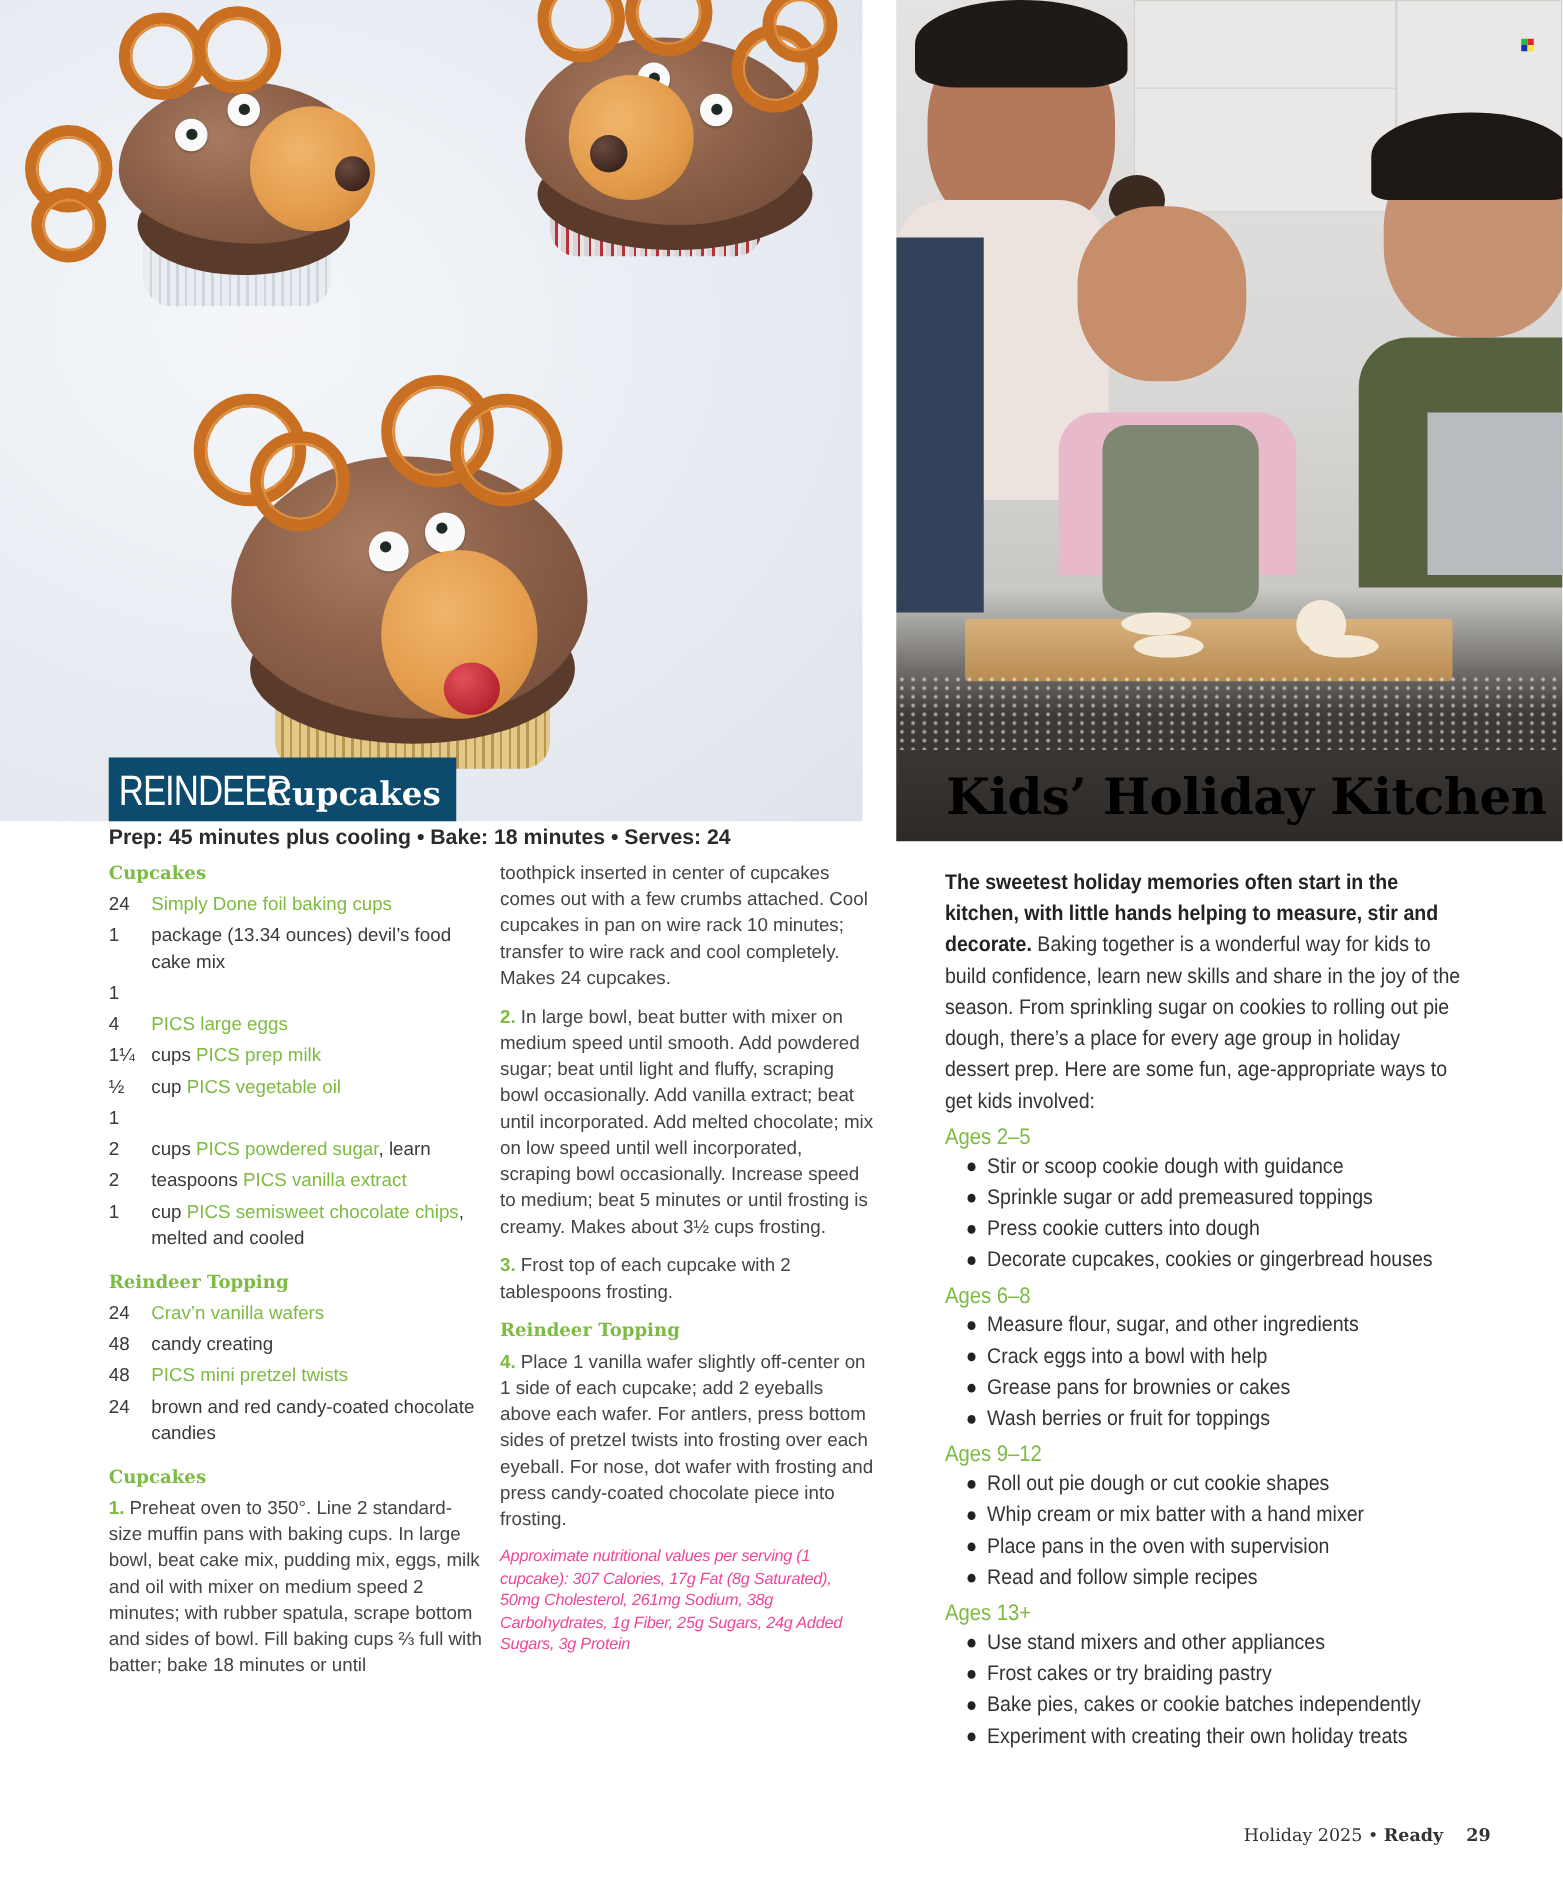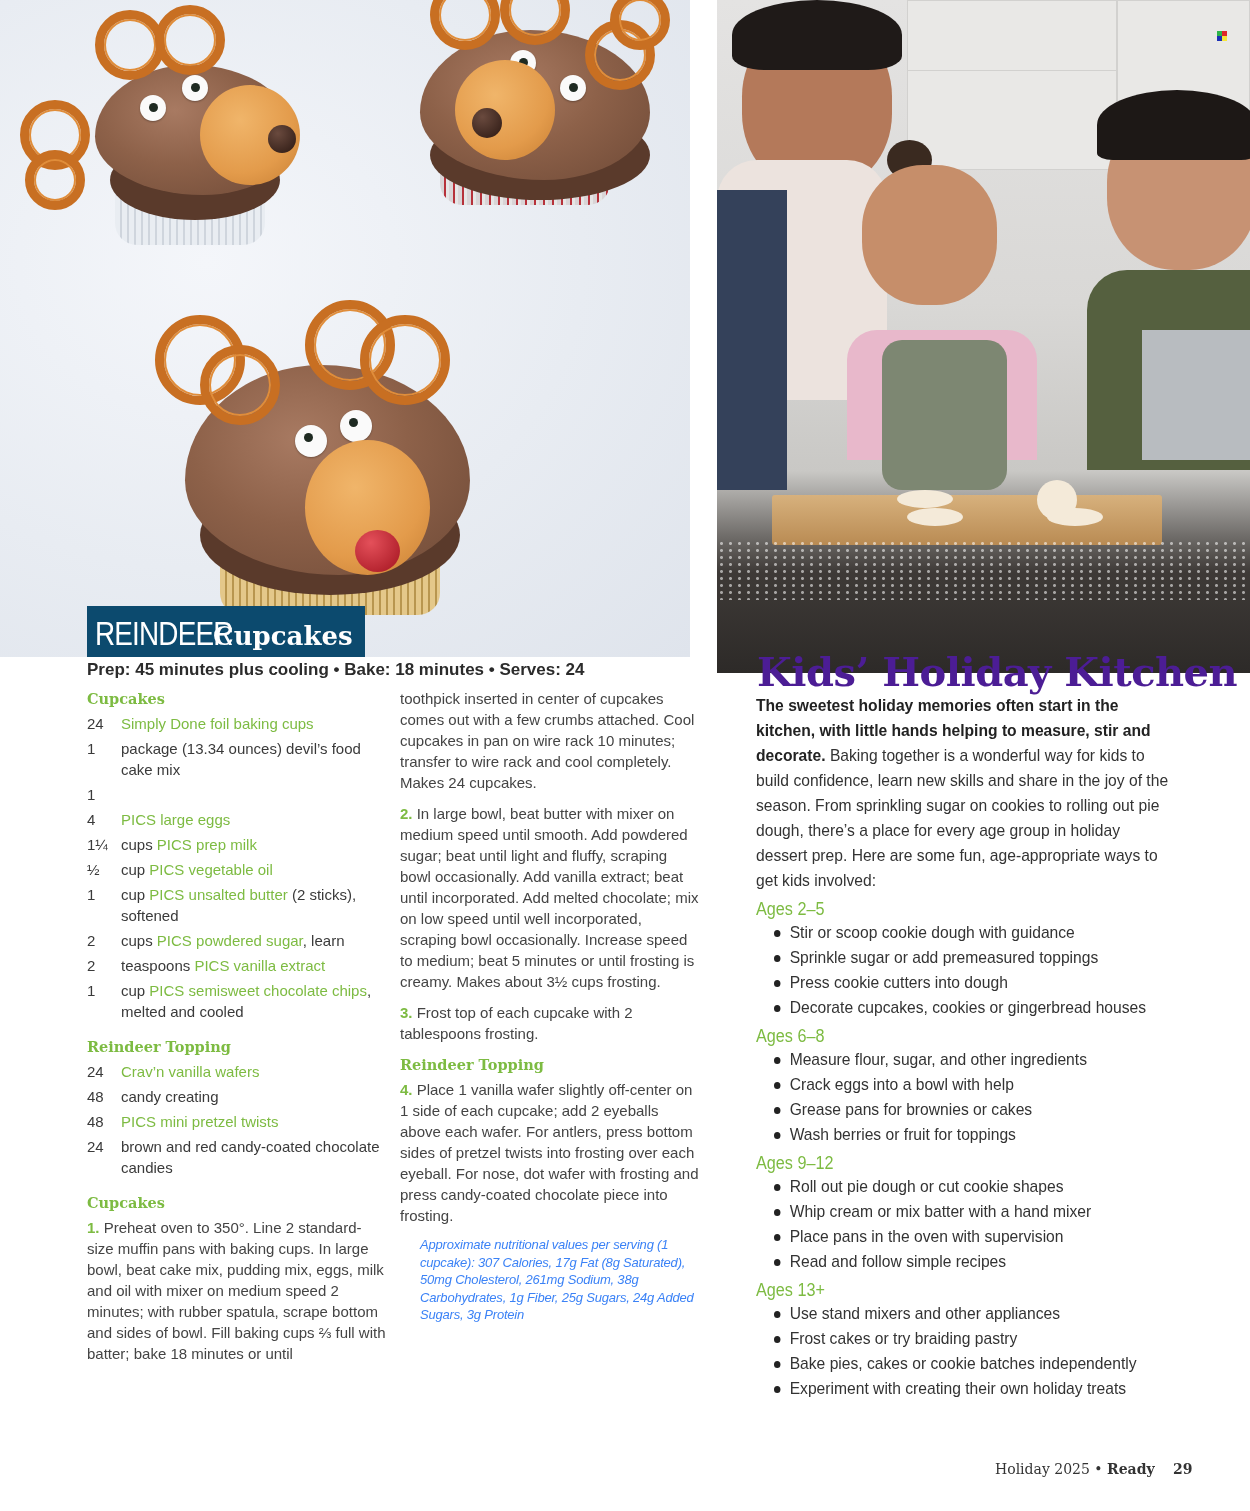--- a/index.html
+++ b/index.html
@@ -52,22 +52,22 @@
     overflow: hidden;
   }
   .cabinet { position: absolute; background: #e9e8e6; border: 1px solid #d2d1cf; }
   .person { position: absolute; }
   .board { position: absolute; left: 55px; top: 495px; width: 390px; height: 50px; background: linear-gradient(#d7b17d, #b98b53); border-radius: 3px; }
   .dough { position: absolute; width: 56px; height: 18px; border-radius: 50%; background: #f4ead9; }
   .flour { position: absolute; left: 0; top: 540px; width: 533px; height: 60px;
     background: radial-gradient(circle, rgba(255,255,255,.55) 1px, transparent 2px) 0 0/9px 7px; }
   .kitchen-title {
     position: absolute; left: 757px; top: 614px;
-    font-family: "DejaVu Serif", serif; font-weight: bold; font-size: 40px; color: #4c1d95;
-    letter-spacing: -0.5px; white-space: nowrap; margin-top: 34px;
+    font-family: "DejaVu Serif", serif; font-weight: bold; font-size: 40px; color: #000000;
+    letter-spacing: -0.5px; white-space: nowrap;
   }
   .corner-marker { position: absolute; left: 1217px; top: 31px; width: 10px; height: 10px; }
   .corner-marker span { position: absolute; width: 5px; height: 5px; }
 
   
   .recipe-meta {
     position: absolute; left: 87px; top: 660px; font-size: 17px; font-weight: bold; color: #2b2b2b; white-space: nowrap;
   }
   .col { position: absolute; font-size: 15px; line-height: 21px; color: #3a3a3a; }
   .col-1 { left: 87px; top: 688px; width: 300px; }
@@ -77,21 +77,21 @@
   .sec-head { font-family: "DejaVu Serif", serif; font-weight: bold; font-size: 14.5px; color: #7dbb42; margin: 0 0 4px 0; }
   .ing { display: flex; margin-bottom: 4px; }
   .ing-qty { width: 34px; flex: none; color: #3a3a3a; }
   .ing-txt { flex: 1; }
   .g { color: #7dbb42; font-weight: normal; }
   .sec-gap { height: 10px; }
 
   .step { margin-bottom: 10px; color: #444; }
   .step-num { color: #7dbb42; font-weight: bold; }
 
-  .nutrition { font-style: italic; font-size: 13px; line-height: 17.5px; color: #3b82f6; margin-top: 10px; letter-spacing: -0.2px; margin-left: 20px; }
+  .nutrition { font-style: italic; font-size: 13px; line-height: 17.5px; color: #ec4899; margin-top: 10px; letter-spacing: -0.2px; }
 
   .intro { font-family: "Liberation Sans", sans-serif; font-size: 17px; line-height: 25px; color: #333; transform: scaleX(0.92); transform-origin: left; width: 456px; }
   .intro b { color: #222; }
   .age-head { font-size: 18px; color: #7dbb42; margin-top: 6px; transform: scaleX(0.9); transform-origin: left; }
   .age-list { list-style: none; margin-left: 18px; }
   .age-list li { font-size: 17px; line-height: 25px; color: #333; position: relative; padding-left: 17px; transform: scaleX(0.92); transform-origin: left; white-space: nowrap; }
   .age-list li::before { content: ""; position: absolute; left: 0; top: 10px; width: 7px; height: 7px; border-radius: 50%; background: #222; }
 
   .footer { position: absolute; left: 995px; top: 1461px; font-family: "DejaVu Serif", serif; font-size: 14px; color: #333; white-space: nowrap; }
   .footer b { font-weight: bold; }
@@ -215,21 +215,20 @@
       <div class="ing">
         <span class="ing-qty">1¼</span>
         <span class="ing-txt"><span>cups </span><span class="g">PICS prep milk</span><span></span></span>
       </div>
       <div class="ing">
         <span class="ing-qty">½</span>
         <span class="ing-txt"><span>cup </span><span class="g">PICS vegetable oil</span><span></span></span>
       </div>
       <div class="ing">
         <span class="ing-qty">1</span>
-        <span class="ing-txt"><span>cup </span><span class="g">PICS unsalted butter</span><span> (2 sticks), softened</span></span>
       </div>
       <div class="ing">
         <span class="ing-qty">2</span>
         <span class="ing-txt"><span>cups </span><span class="g">PICS powdered sugar</span><span>, learn</span></span>
       </div>
       <div class="ing">
         <span class="ing-qty">2</span>
         <span class="ing-txt"><span>teaspoons </span><span class="g">PICS vanilla extract</span><span></span></span>
       </div>
       <div class="ing">

